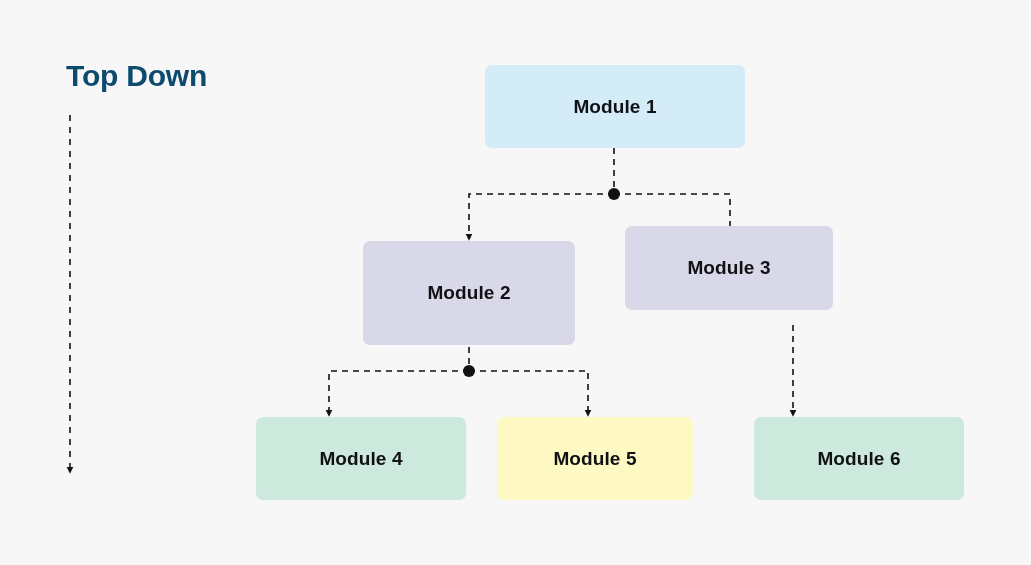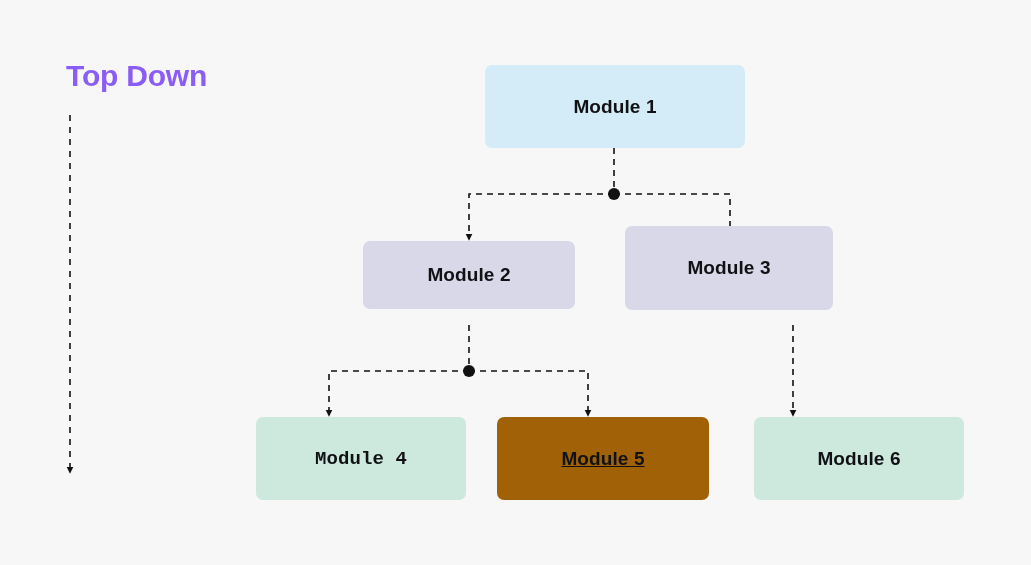--- a/index.html
+++ b/index.html
@@ -26,21 +26,21 @@
     width: 1031px;
     height: 565px;
     pointer-events: none;
   }
   .title {
     position: absolute;
     left: 66px;
     top: 59px;
     font-size: 30px;
     font-weight: bold;
-    color: #8b5cf6;
+    color: #0c4a6e;
     letter-spacing: -0.2px;
     white-space: nowrap;
   }
   .node {
     position: absolute;
     box-sizing: border-box;
     border-radius: 7px;
     display: flex;
     align-items: center;
     justify-content: center;
@@ -73,30 +73,30 @@
       <polyline points="793,325 793,413" fill="none" stroke="#111111" stroke-width="1.6" stroke-dasharray="6,5" marker-end="url(#arrowhead)"></polyline>
       <circle cx="614" cy="194" r="6" fill="#111111"></circle>
       <circle cx="469" cy="371" r="6" fill="#111111"></circle>
       <line x1="70" y1="115" x2="70" y2="470" stroke="#111111" stroke-width="1.6" stroke-dasharray="6,6" marker-end="url(#arrowhead)"></line>
     </svg>
 
   <div id="node-layer">
       <div class="node" style="left: 485px; top: 65px; width: 260px; height: 83px; background: rgb(212, 236, 247);">
         <span>Module 1</span>
       </div>
-      <div class="node" style="left: 363px; top: 241px; width: 212px; height: 68px; background: rgb(217, 216, 232);">
+      <div class="node" style="left: 363px; top: 241px; width: 212px; height: 104px; background: rgb(217, 216, 232);">
         <span>Module 2</span>
       </div>
       <div class="node" style="left: 625px; top: 226px; width: 208px; height: 84px; background: rgb(217, 216, 232);">
         <span>Module 3</span>
       </div>
-      <div class="node" style="left: 256px; top: 417px; width: 210px; height: 83px; background: rgb(205, 233, 221); font-family: Liberation Mono, monospace;">
+      <div class="node" style="left: 256px; top: 417px; width: 210px; height: 83px; background: rgb(205, 233, 221);">
         <span>Module 4</span>
       </div>
-      <div class="node" style="left: 497px; top: 417px; width: 212px; height: 83px; background: #a16207; text-decoration: underline;">
+      <div class="node" style="left: 497px; top: 417px; width: 196px; height: 83px; background: #fef9c3;">
         <span>Module 5</span>
       </div>
       <div class="node" style="left: 734px; top: 417px; width: 210px; height: 83px; background: rgb(205, 233, 221); margin-left: 20px;">
         <span>Module 6</span>
       </div>
     </div>
 
 </div>
 
 </body></html>

